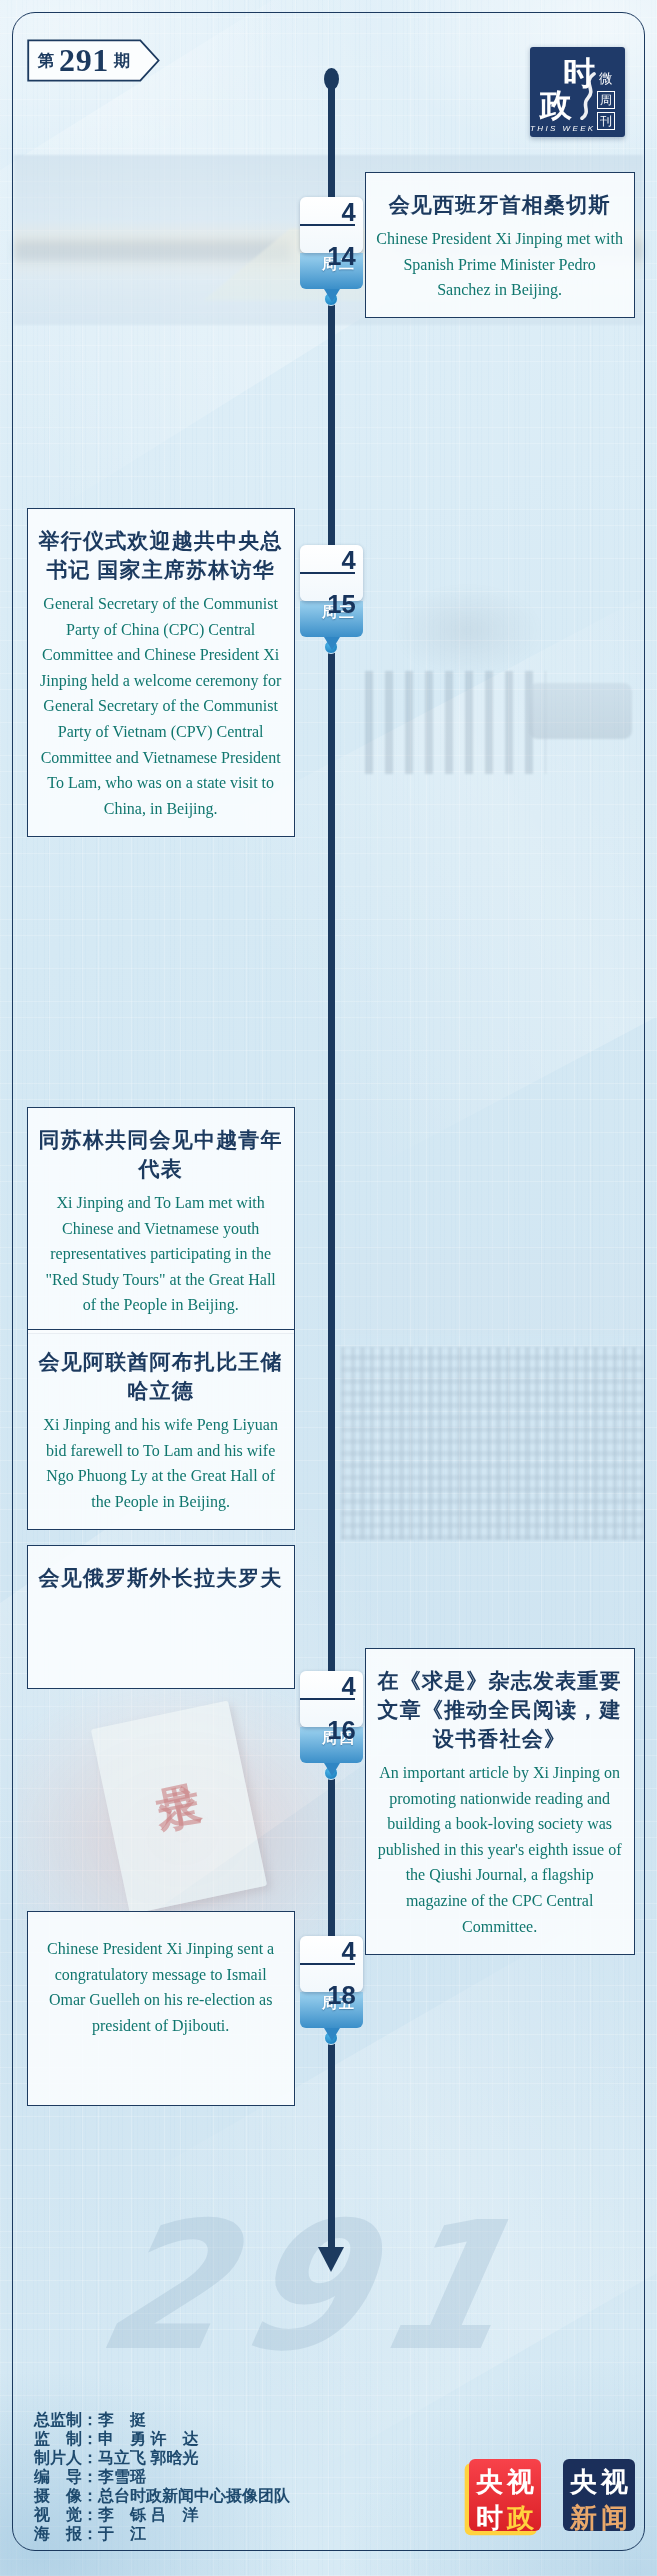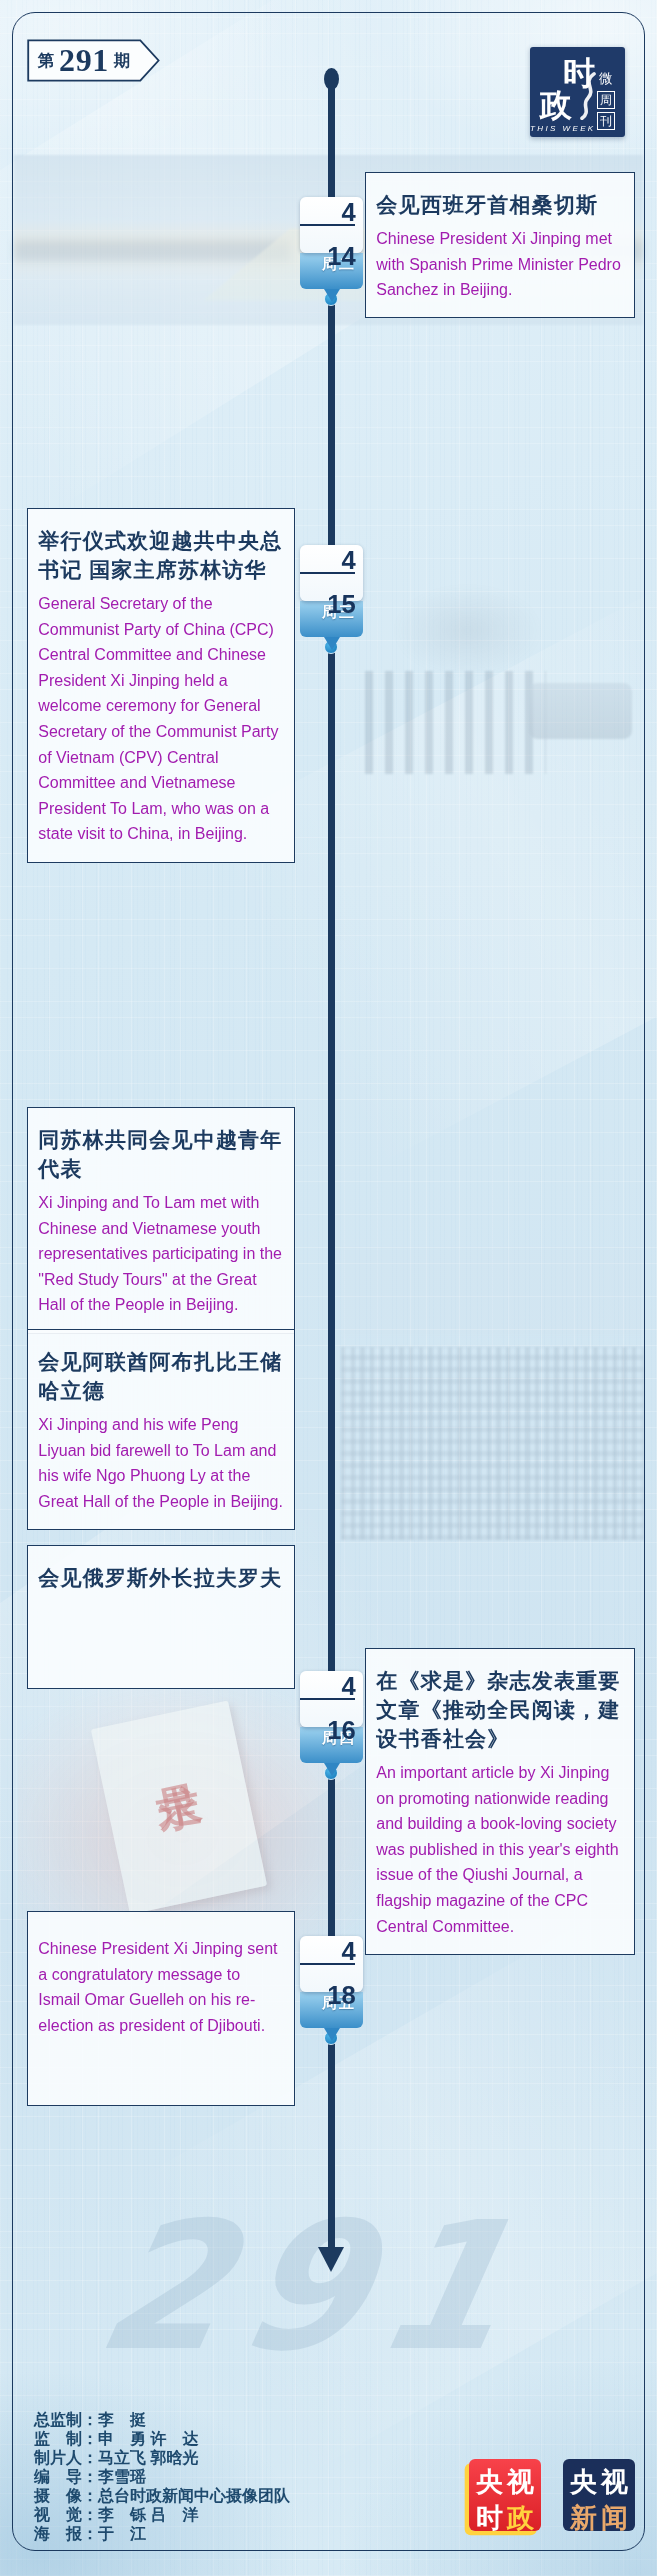--- a/index.html
+++ b/index.html
@@ -100,25 +100,25 @@
   .m-bar{position:absolute; top:27px; left:0; right:8px; height:2.4px; background:#17345c;}
   .m-day{position:absolute; top:44px; right:7.3px; height:28px; line-height:30px; font-size:25.6px; font-weight:bold; color:#17345c;}
   .m-tab{height:36px; line-height:21px; border-radius:0 0 6px 6px; text-align:right; padding-right:7.3px; box-sizing:border-box;
     background:linear-gradient(180deg,#9ed3f0,#3b8fc9); color:#fff; font-size:15px; font-weight:bold; letter-spacing:1.8px;
     text-shadow:0 0.6px 1.2px rgba(20,60,100,.4);}
   .m-pointer{width:0; height:0; margin:0 auto; border-left:8px solid transparent; border-right:8px solid transparent;
     border-top:13.4px solid #2f86c4;}
 
   
   .card{position:absolute; width:268px; box-sizing:border-box; background:rgba(249,252,254,.93);
-    border:1.2px solid #1d3b60; padding:18px 11px 14.6px 10.3px; z-index:3;}
+    border:1.2px solid #1d3b60; padding:18px 11px 14.6px 10.3px; z-index:3;text-align:center;}
   .card.left{left:27px;} .card.right{left:365px; width:270px;}
   .card .zh{margin:0; font-family:"Liberation Serif","DejaVu Serif",serif; font-weight:bold;
     font-size:21px; line-height:29px; letter-spacing:1.2px; color:#1c3a5f;}
-  .card .en{margin:6px 0 0 0; font-size:16px; line-height:25.6px; color:#a21caf;}
+  .card .en{margin:6px 0 0 0; font-size:16px; line-height:25.6px; color:#0f766e;font-family:Liberation Serif, serif;}
 
   
   .credits{position:absolute; left:34px; top:2410px; z-index:4; color:#1e4a6e; font-size:16px; font-weight:bold; line-height:19px;}
   .credit-line span{white-space:pre;}
 
   
   .flogo{position:absolute; top:2459px; width:72px; height:72px; border-radius:6px; z-index:4;
     display:grid; grid-template-columns:1fr 1fr; grid-template-rows:1fr 1fr; place-items:center; box-sizing:border-box; padding:4.9px;
     font-family:"Liberation Serif","DejaVu Serif",serif; font-weight:900; font-size:27px; color:#fff;}
   .flogo-red{left:469px; background:linear-gradient(180deg,#f8424a,#da2026); box-shadow:-4.3px 4.3px 0 #ffd23e;}

